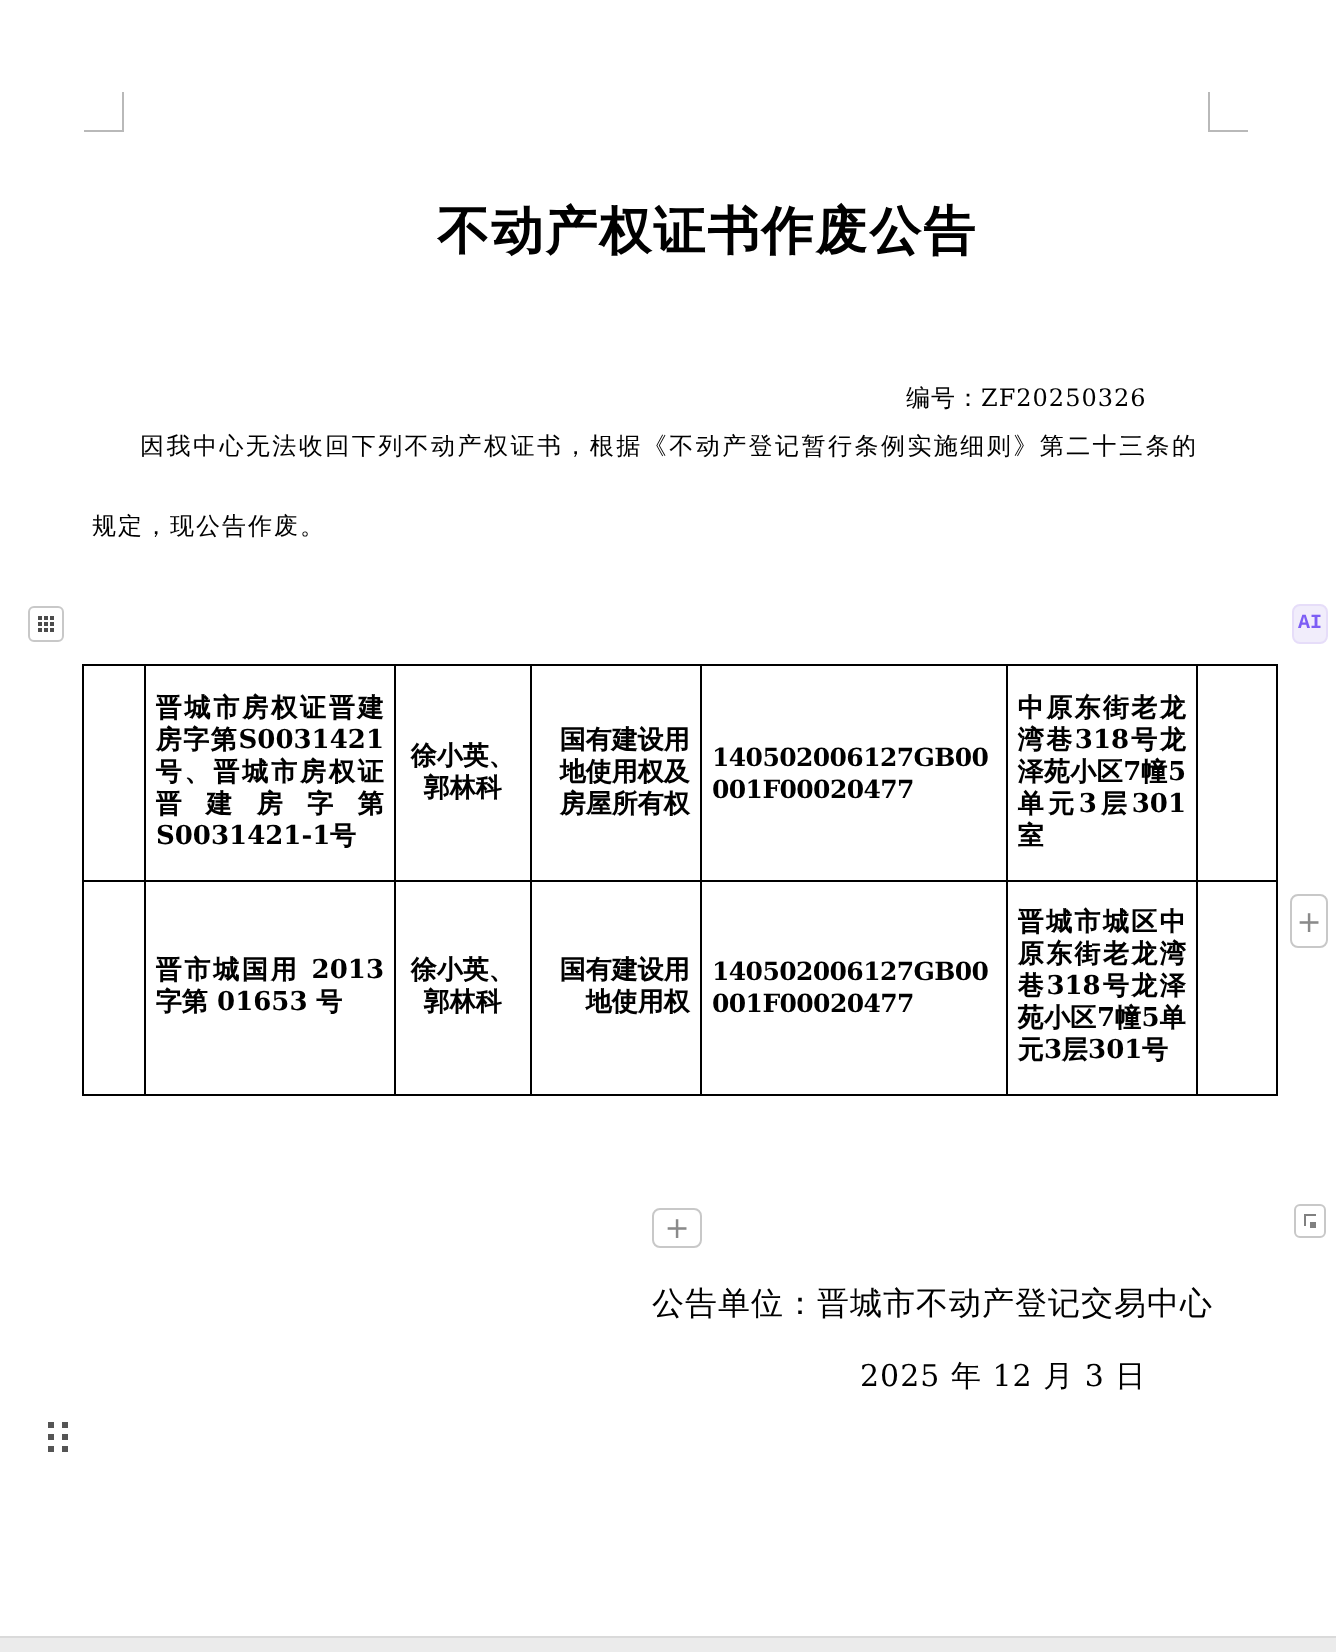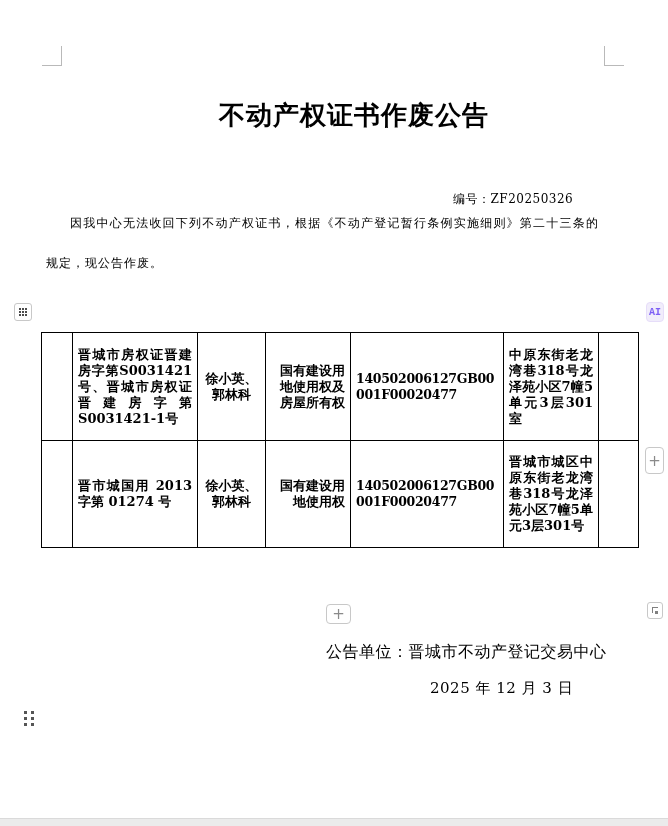--- a/index.html
+++ b/index.html
@@ -117,21 +117,21 @@
       <td class="c-seq"></td>
       <td class="c-cert">晋城市房权证晋建房字第S0031421号、晋城市房权证晋建房字第S0031421-1号</td>
       <td class="c-holder">徐小英、郭林科</td>
       <td class="c-type">国有建设用地使用权及房屋所有权</td>
       <td class="c-unit">140502006127GB00001F00020477</td>
       <td class="c-loc">中原东街老龙湾巷318号龙泽苑小区7幢5单元3层301室</td>
       <td class="c-note"></td>
     </tr>
     <tr class="r2">
       <td class="c-seq"></td>
-      <td class="c-cert">晋市城国用 2013 字第 01274 号</td>
+      <td class="c-cert">晋市城国用 2013 字第 01653 号</td>
       <td class="c-holder">徐小英、郭林科</td>
       <td class="c-type">国有建设用地使用权</td>
       <td class="c-unit">140502006127GB00001F00020477</td>
       <td class="c-loc">晋城市城区中原东街老龙湾巷318号龙泽苑小区7幢5单元3层301号</td>
       <td class="c-note"></td>
     </tr>
   </tbody>
     </table>
 </div>
 

